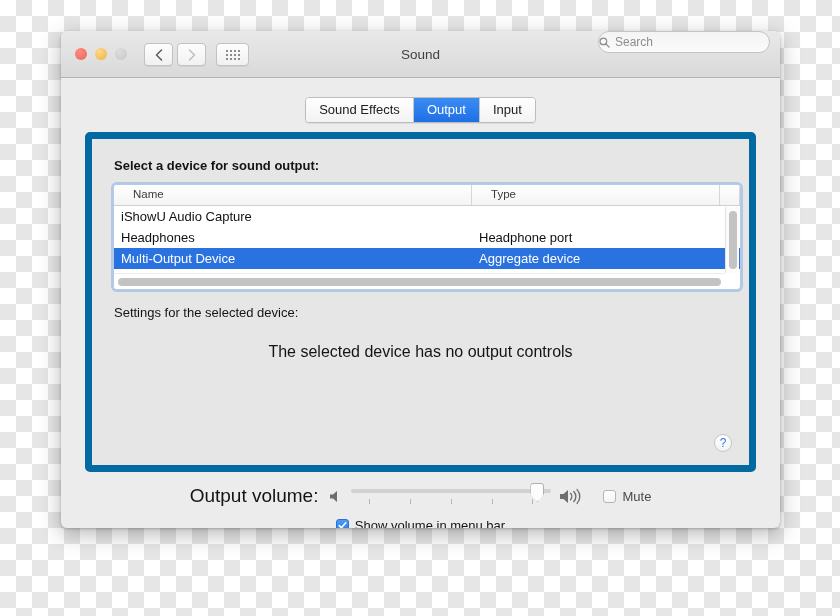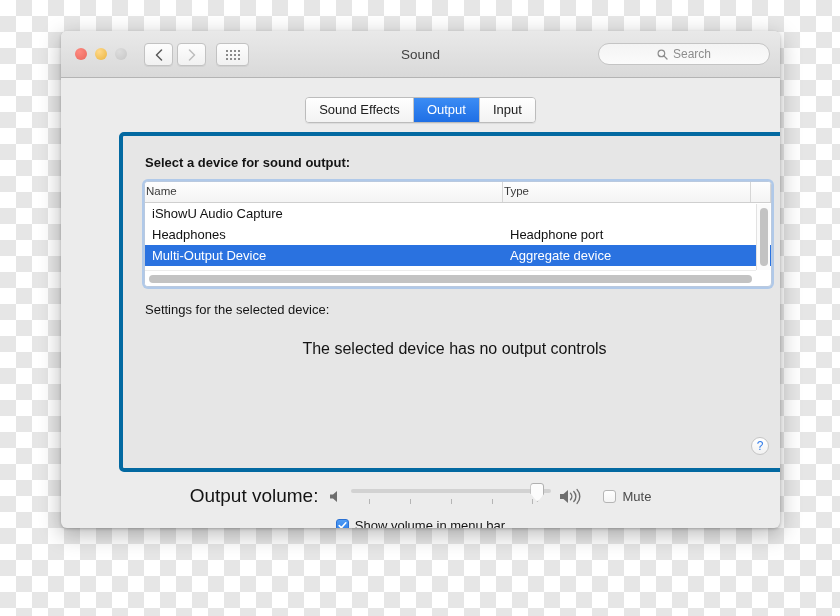--- a/index.html
+++ b/index.html
@@ -90,28 +90,27 @@
   .win-title {
     position: absolute;
     left: 0; right: 0; top: 16px;
     text-align: center;
     font-size: 13.5px;
     color: #414141;
   }
 
   .searchfield {
     position: absolute;
-    right: 10px; top: 12px;
+    right: 10px; top: 0;
     width: 172px; height: 22px;
     border-radius: 11px;
     background: linear-gradient(to bottom, #f4f4f4, #fbfbfb);
     border: 1px solid #c4c4c4;
     display: flex;
     align-items: center;
-    justify-content: center;
     gap: 5px;
   }
   .searchfield .sf-icon { display: block; }
   .searchfield .sf-text { font-size: 12px; color: #8d8d8d; }
 
   
   .winbody {
     position: relative;
     height: 368px;
     background: #ececec;
@@ -144,23 +143,22 @@
     background: linear-gradient(to bottom, #3b8cf4, #1f6fe5);
     color: #ffffff;
   }
 
   
   .panel {
     position: absolute;
     left: 24px; top: 54px;
     width: 671px; height: 340px;
     background: #e6e6e6;
-    border: 4px solid #0369a1;
+    border: 7px solid #0369a1;
     border-radius: 5px;
-    margin-left: 34px;
   }
 
   .panel-label {
     position: absolute;
     left: 22px; top: 19px;
     font-size: 13px;
     font-weight: bold;
     color: #141414;
   }
 
@@ -177,21 +175,21 @@
   }
   .thead {
     display: flex;
     height: 21px;
     background: linear-gradient(to bottom, #fefefe, #f4f4f4);
     border-bottom: 1px solid #cfcfcf;
     font-size: 11.5px;
     color: #3b3b3b;
   }
   .th {
-    padding: 3px 0 0 1px;
+    padding: 3px 0 0 19px;
     border-right: 1px solid #d6d6d6;
   }
   .th.name { width: 358px; }
   .th.type { width: 248px; }
   .th.tail { flex: 1; }
 
   .trow {
     display: flex;
     height: 21px;
     font-size: 13px;

